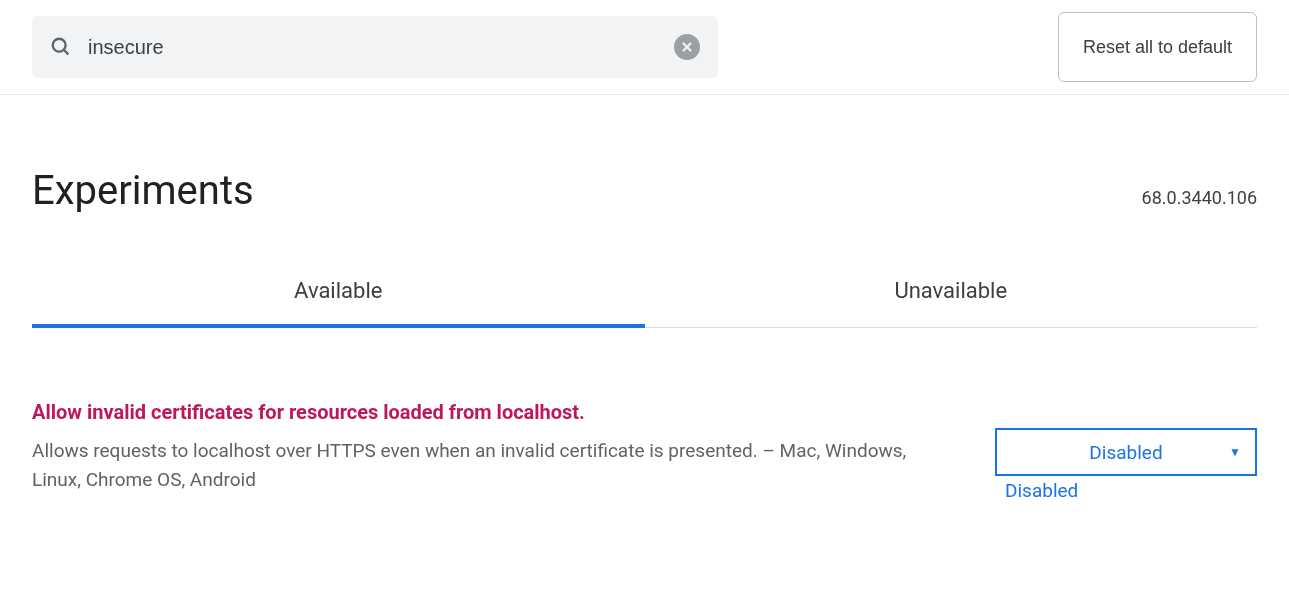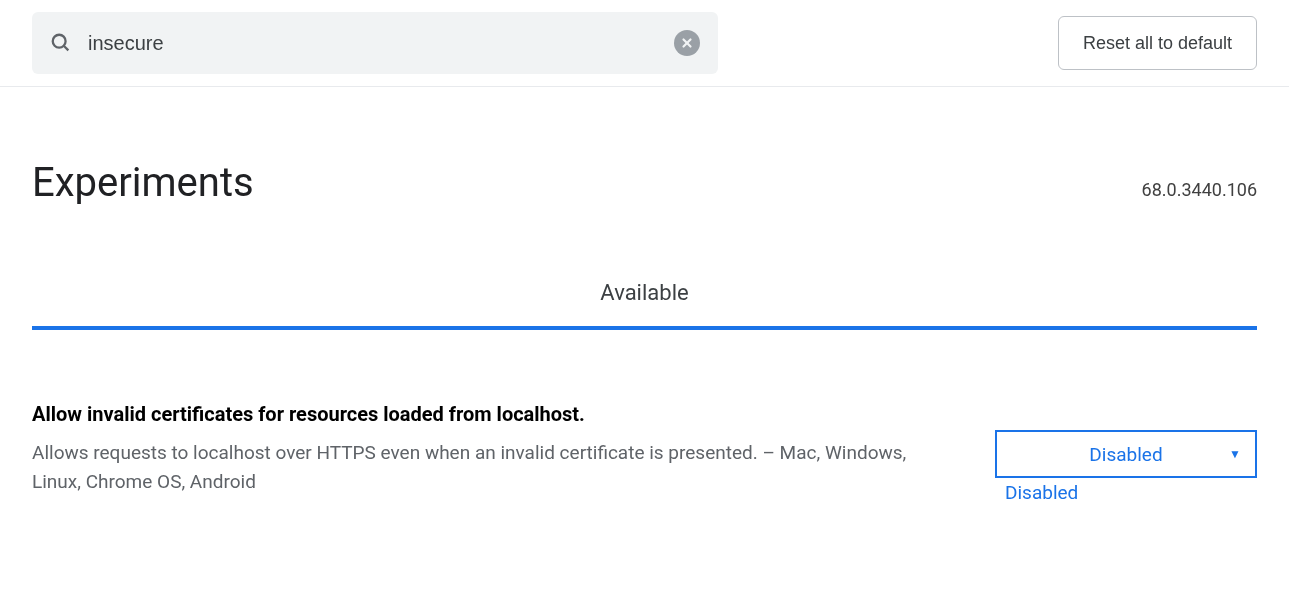--- a/index.html
+++ b/index.html
@@ -46,21 +46,21 @@
       background: #9aa0a6;
       display: flex;
       align-items: center;
       justify-content: center;
       cursor: pointer;
       flex-shrink: 0;
     }
     .clear-icon svg { display: block; }
     .spacer { flex: 1; }
     .reset-btn {
-      height: 54px;
+      height: 70px;
       padding: 0 24px;
       background: #fff;
       border: 1px solid #bdc1c6;
       border-radius: 6px;
       font-size: 18px;
       color: #3c4043;
       cursor: pointer;
     }
     .content {
       padding: 0 32px;
@@ -86,39 +86,38 @@
       border-bottom: 1px solid #dadce0;
     }
     .tab {
       flex: 1;
       text-align: center;
       font-size: 22px;
       color: #3c4043;
       padding-bottom: 24px;
       cursor: pointer;
       position: relative;
-      margin-top: 10px;
     }
     .tab.active::after {
       content: "";
       position: absolute;
       left: 0; right: 0; bottom: -1px;
       height: 4px;
       background: #1a73e8;
     }
     .experiment {
       display: flex;
       margin-top: 72px;
       gap: 40px;
     }
     .exp-left { flex: 1; }
     .exp-title {
       font-size: 20px;
       font-weight: 700;
-      color: #000000;
+      color: #be185d;
       margin-bottom: 12px;
     }
     .exp-desc {
       font-size: 19px;
       color: #5f6368;
       line-height: 1.55;
       margin-bottom: 4px;
     }
     .exp-flag {
       font-size: 19px;
@@ -196,20 +195,21 @@
 </div>
 
 <div class="content">
   <div class="title-row">
     <h1 class="page-title">Experiments</h1>
     <span class="version">68.0.3440.106</span>
   </div>
 
   <div class="tabs">
     <div class="tab active">Available</div>
+    <div class="tab">Unavailable</div>
   </div>
 
   <div class="experiment">
     <div class="exp-left">
       <div class="exp-title">Allow invalid certificates for resources loaded from localhost.</div>
       <div class="exp-desc">Allows requests to localhost over HTTPS even when an invalid certificate is presented. – Mac, Windows, Linux, Chrome OS, Android</div>
     </div>
     <div class="exp-right">
       <div class="select-box">
         <span class="select-value">Disabled</span>

